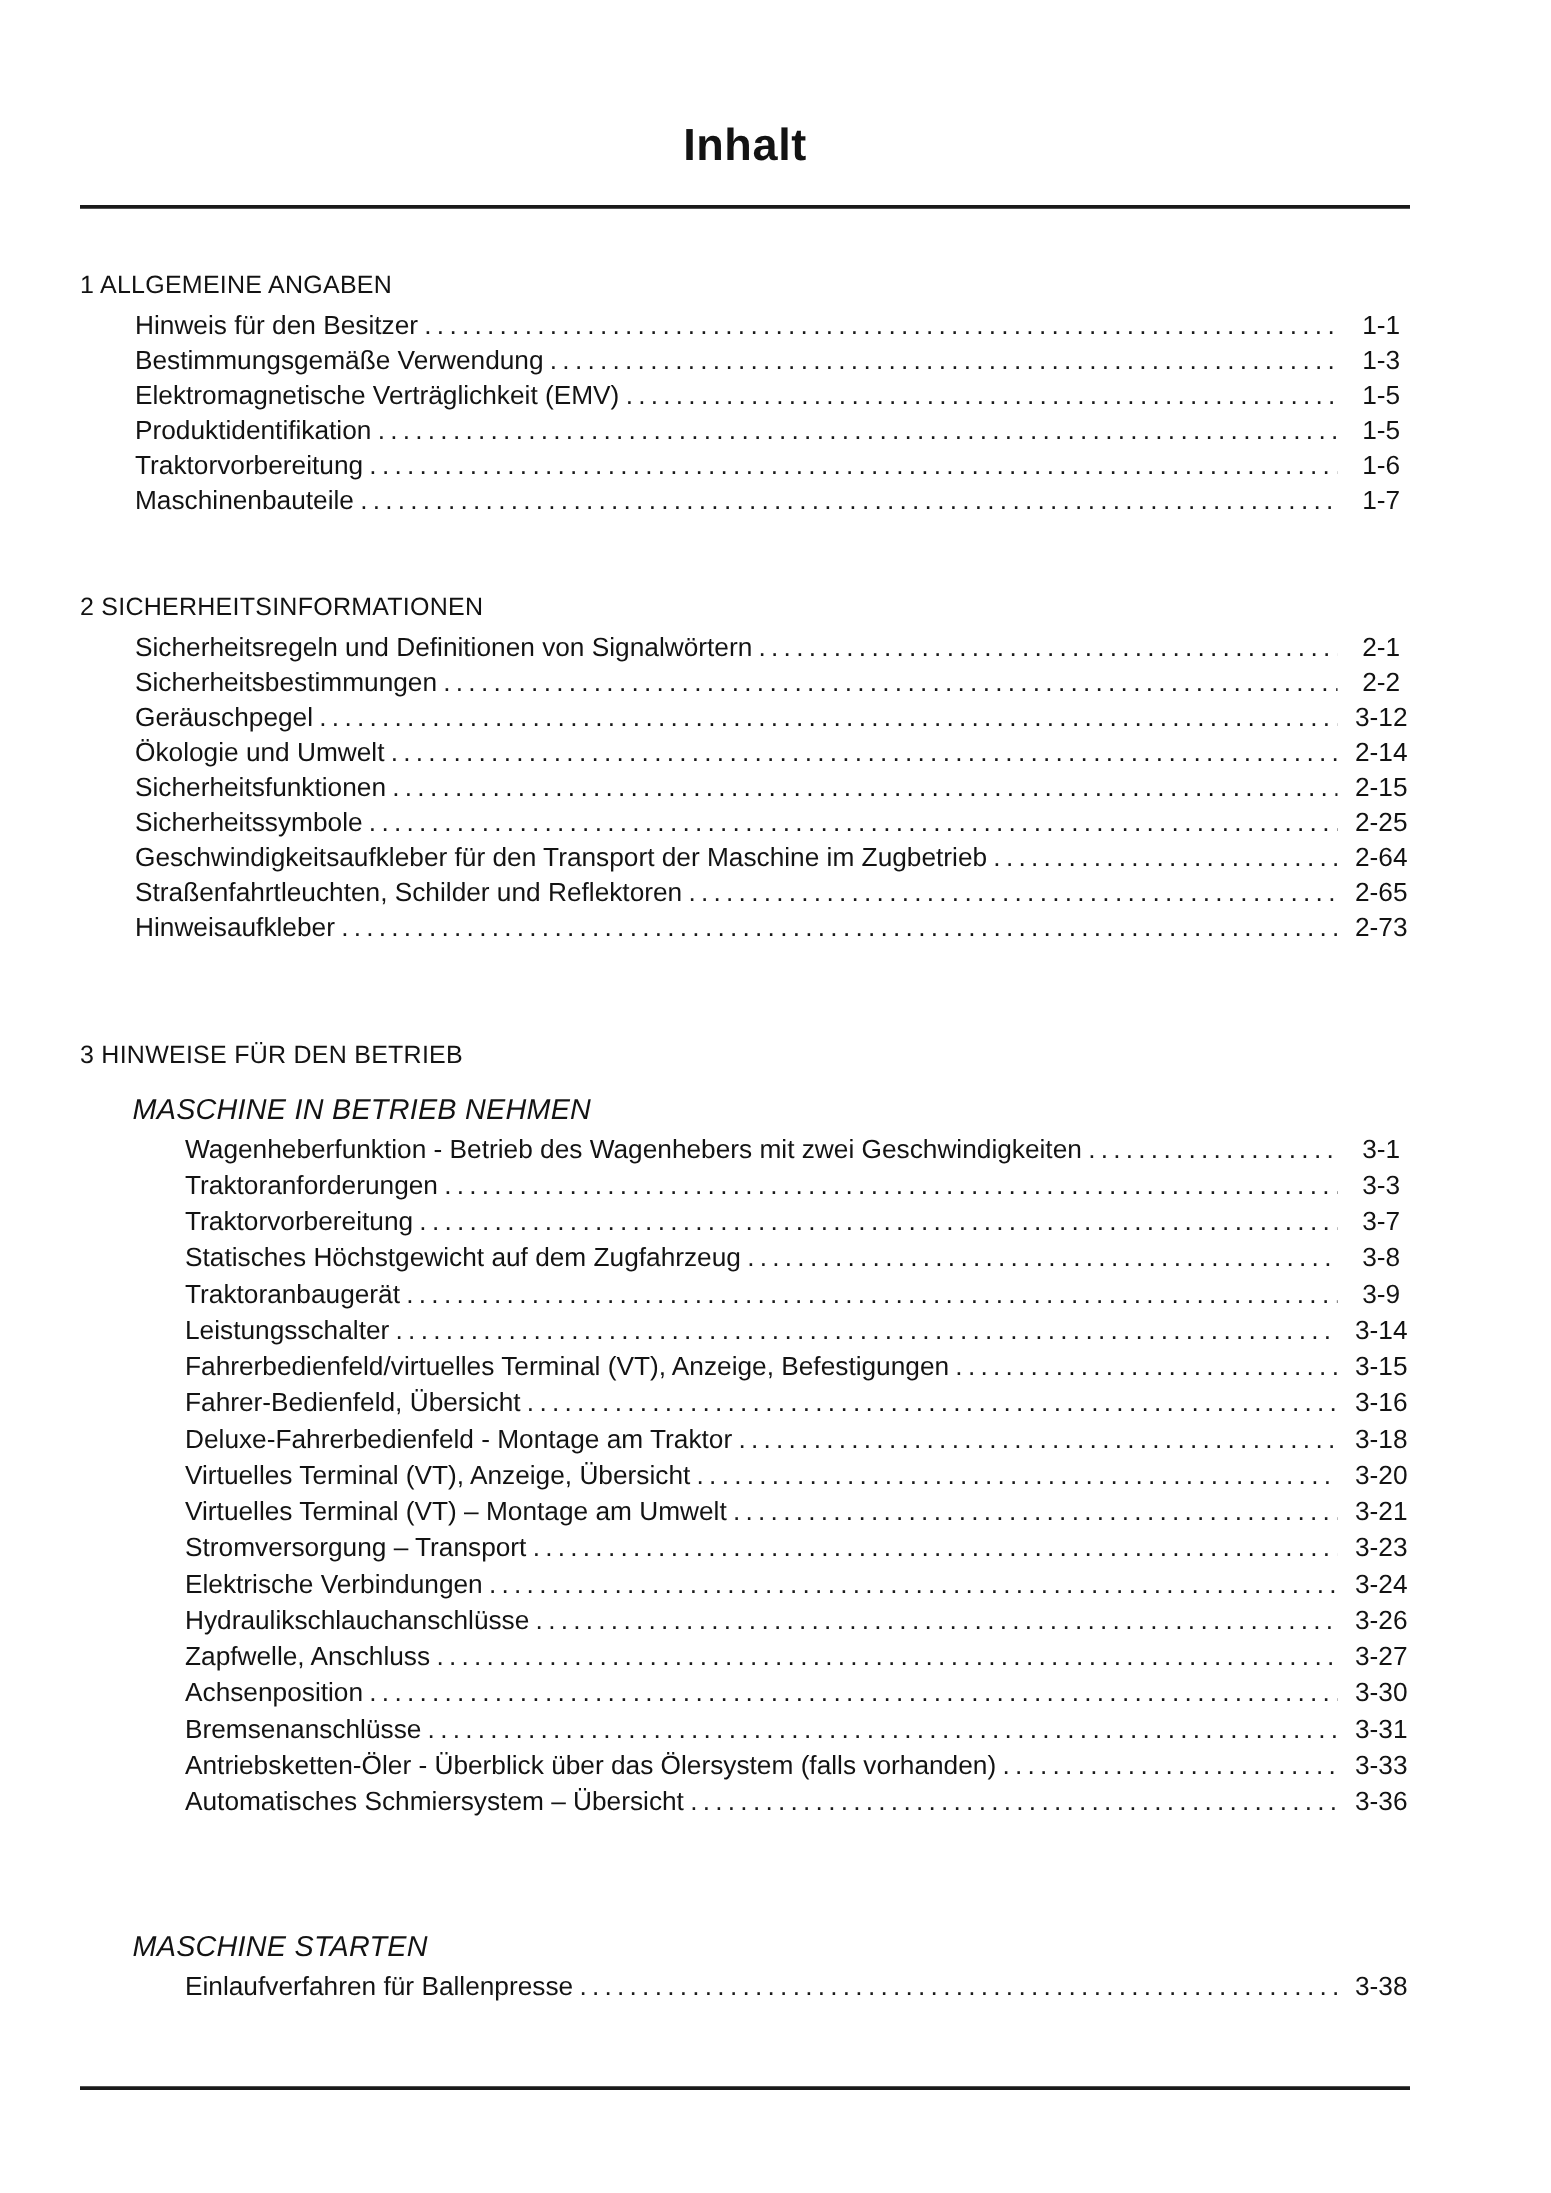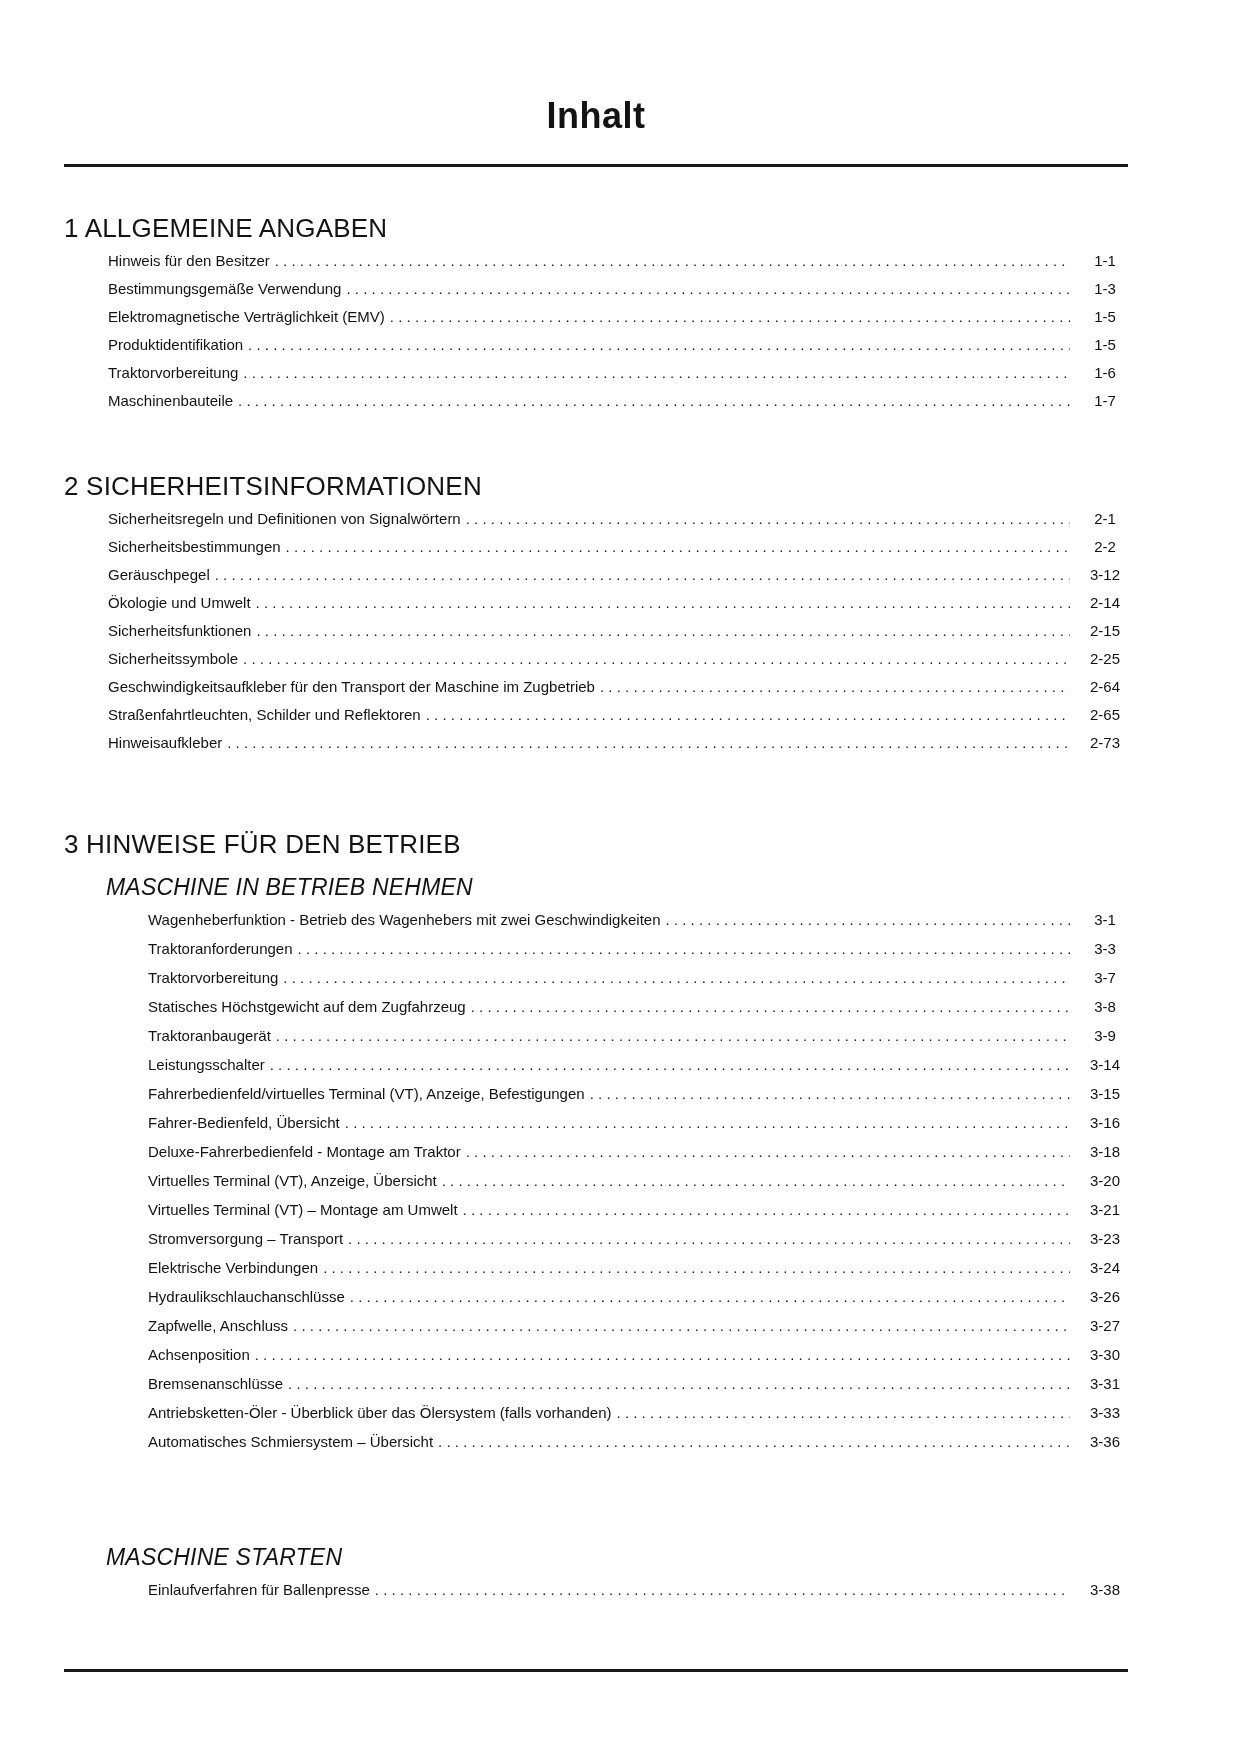--- a/index.html
+++ b/index.html
@@ -32,42 +32,42 @@
   }
   .rule-top { margin-top: 28px; }
   .rule-bottom { margin-top: 64px; }
 
   #toc > section:nth-child(1) { margin-top: 44px; }
   #toc > section:nth-child(2) { margin-top: 54px; }
   #toc > section:nth-child(3) { margin-top: 70px; }
 
   .sec-heading {
     margin: 0;
-    font-size: 26px;
+    font-size: 20px;
     line-height: 34px;
     font-weight: 400;
     letter-spacing: 0.2px;
   }
   .sub-heading {
     margin: 10px 0 0 0;
     padding-left: 42px;
     font-size: 23px;
     line-height: 33px;
     font-weight: 400;
     letter-spacing: 0.2px;
     font-style: italic;
   }
   .entries + .sub-heading { margin-top: 84px; }
 
   .entries { margin: 2px 0 0 0; }
   .row {
     display: flex;
     align-items: baseline;
     height: 28px;
-    font-size: 15px;
+    font-size: 21px;
     line-height: 27px;
     white-space: nowrap;
   }
   .lvl1 .row { padding-left: 44px; }
   .lvl2 .row { padding-left: 84px; height: 29px; }
 
   .label { flex: 0 0 auto; }
   .leader {
     flex: 1 1 auto;
     overflow: hidden;

